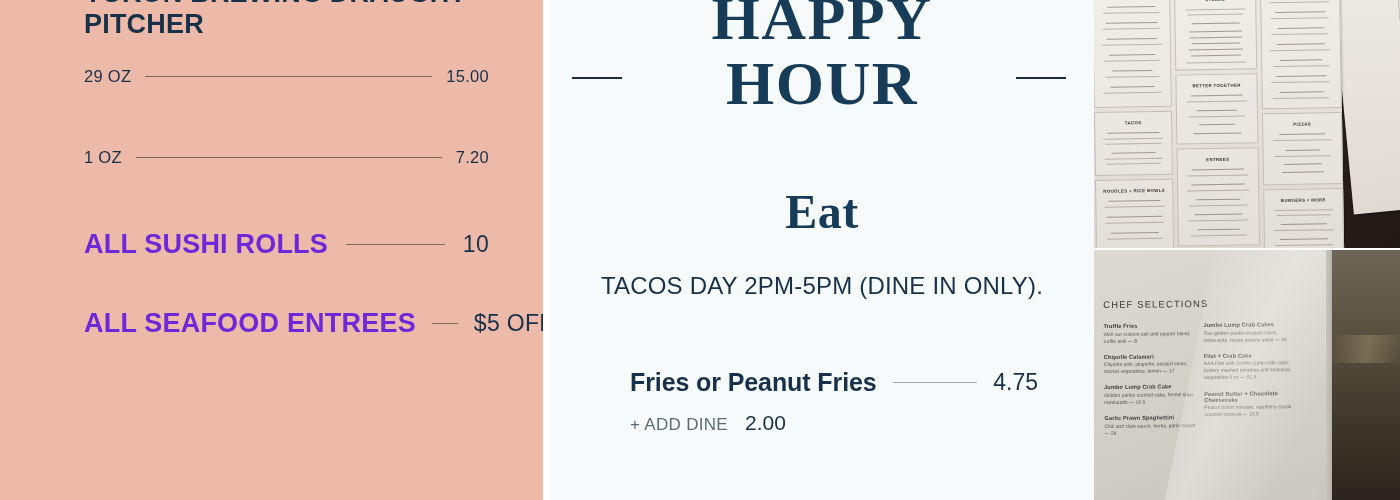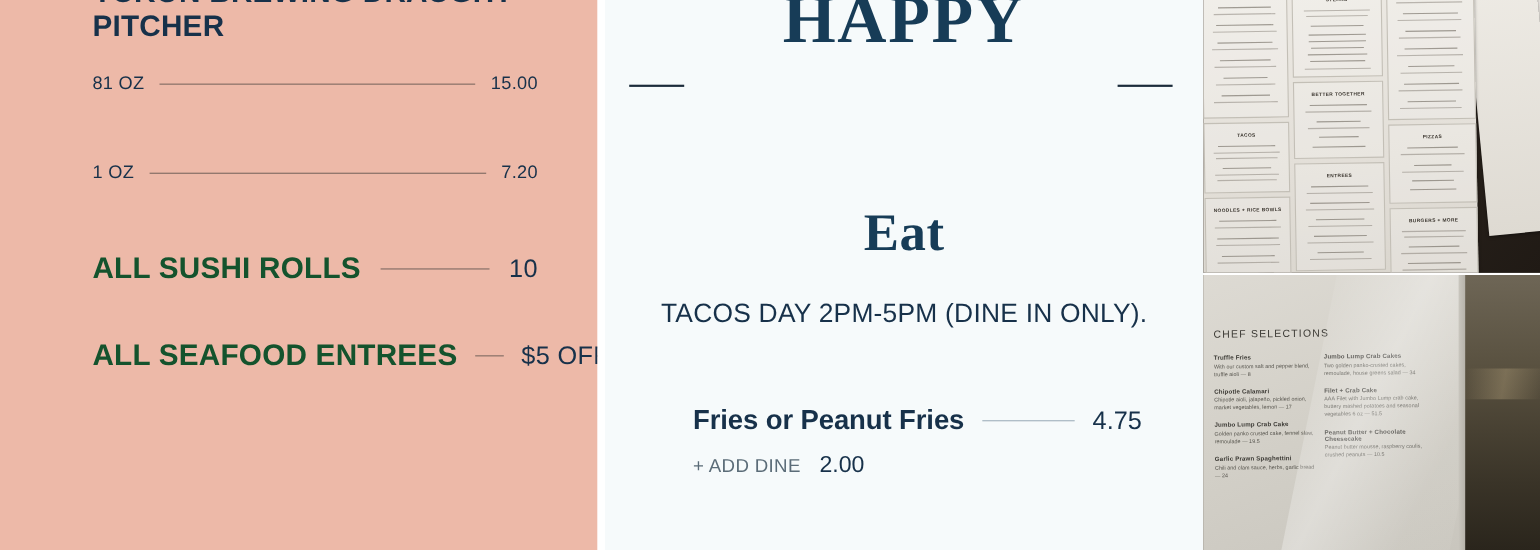--- a/index.html
+++ b/index.html
@@ -72,21 +72,21 @@
   .combo-row {
     display: flex;
     align-items: center;
     margin-top: 0;
     margin-bottom: 48px;
   }
   .combo-row .combo-title {
     font-weight: 700;
     font-size: 27px;
     letter-spacing: 0.2px;
-    color: #14532d;
+    color: #6d28d9;
     text-transform: uppercase;
     white-space: nowrap;
   }
   .combo-row .leader {
     flex: 1;
     height: 1px;
     background: #6a5a55;
     margin: 0 18px;
     opacity: 0.85;
     min-width: 14px;
@@ -353,21 +353,21 @@
 <body>
 
 <div class="screen">
 
   <div class="panel-pink">
     <div class="pink-inner">
 
       <div class="drink-block">
         <div class="drink-title">YUKON BREWING DRAUGHT PITCHER</div>
         <div class="price-row">
-          <span class="label">81 OZ</span>
+          <span class="label">29 OZ</span>
           <span class="leader"></span>
           <span class="amount">15.00</span>
         </div>
       </div>
 
       <div class="drink-block">
         <div class="price-row">
           <span class="label">1 OZ</span>
           <span class="leader"></span>
           <span class="amount">7.20</span>
@@ -385,20 +385,21 @@
         <span class="leader"></span>
         <span class="combo-price">$5 OFF</span>
       </div>
 
     </div>
   </div>
 
   <div class="panel-center">
     <div class="hh-header">
       <div class="hh-title">HAPPY</div>
+      <div class="hh-title">HOUR</div>
     </div>
 
     <div class="eat-title">Eat</div>
 
     <div class="hh-hours">TACOS DAY 2PM-5PM (DINE IN ONLY).</div>
 
     <div class="food-block">
       <div class="food-row">
         <span class="food-name">Fries or Peanut Fries</span>
         <span class="leader"></span>

